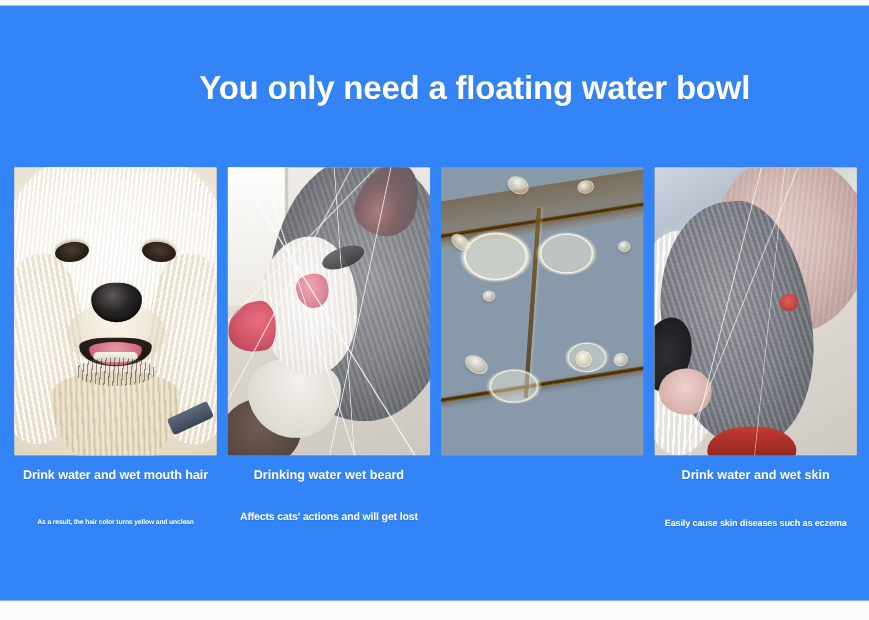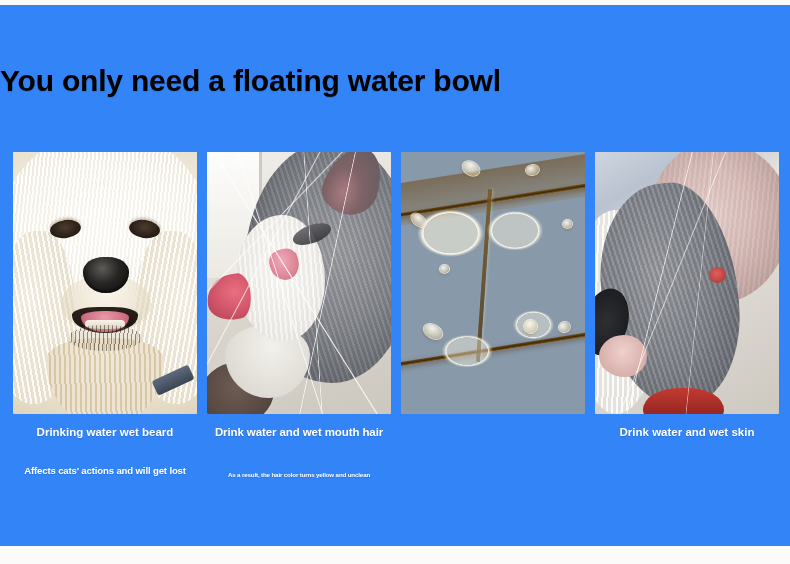--- a/index.html
+++ b/index.html
@@ -23,22 +23,22 @@
     background:#fbfbfa;
   }
   .bottom-edge {
     position:absolute; bottom:0; left:0; width:790px; height:18px;
     background:#fbfbfa;
   }
 
   .headline {
     position:absolute;
     top:62px; left:0; width:682px;
-    text-align:left;
-    color:#000000;
+    text-align:right;
+    color:#ffffff;
     font-size:30px;
     font-weight:bold;
     letter-spacing:-0.2px;
     line-height:38px;
     font-stretch:condensed;
     text-shadow:0 1px 1px rgba(20,60,140,0.25);
   }
 
   .panel-row {
     position:absolute;
@@ -427,34 +427,35 @@
         <div class="cat4-redspot"></div>
         <div class="cat4-redfabric"></div>
         <div class="cat4-whiskers"></div>
       </div>
     </div>
 
   </div>
 
   <div class="caption-row">
 
+    <div class="caption-cell cap-cell-0">
+      <div class="cap-title">Drink water and wet mouth hair</div>
+      <div class="cap-sub">As a result, the hair color turns yellow and unclean</div>
+    </div>
+
     <div class="caption-cell cap-cell-1">
       <div class="cap-title">Drinking water wet beard</div>
       <div class="cap-sub">Affects cats' actions and will get lost</div>
     </div>
 
-    <div class="caption-cell cap-cell-0">
-      <div class="cap-title">Drink water and wet mouth hair</div>
-      <div class="cap-sub">As a result, the hair color turns yellow and unclean</div>
-    </div>
-
     <div class="caption-cell cap-cell-2">
     </div>
 
     <div class="caption-cell cap-cell-3">
       <div class="cap-title">Drink water and wet skin</div>
+      <div class="cap-sub">Easily cause skin diseases such as eczema</div>
     </div>
 
   </div>
 
   <div class="bottom-edge"></div>
 
 </div>
 
 </body></html>

